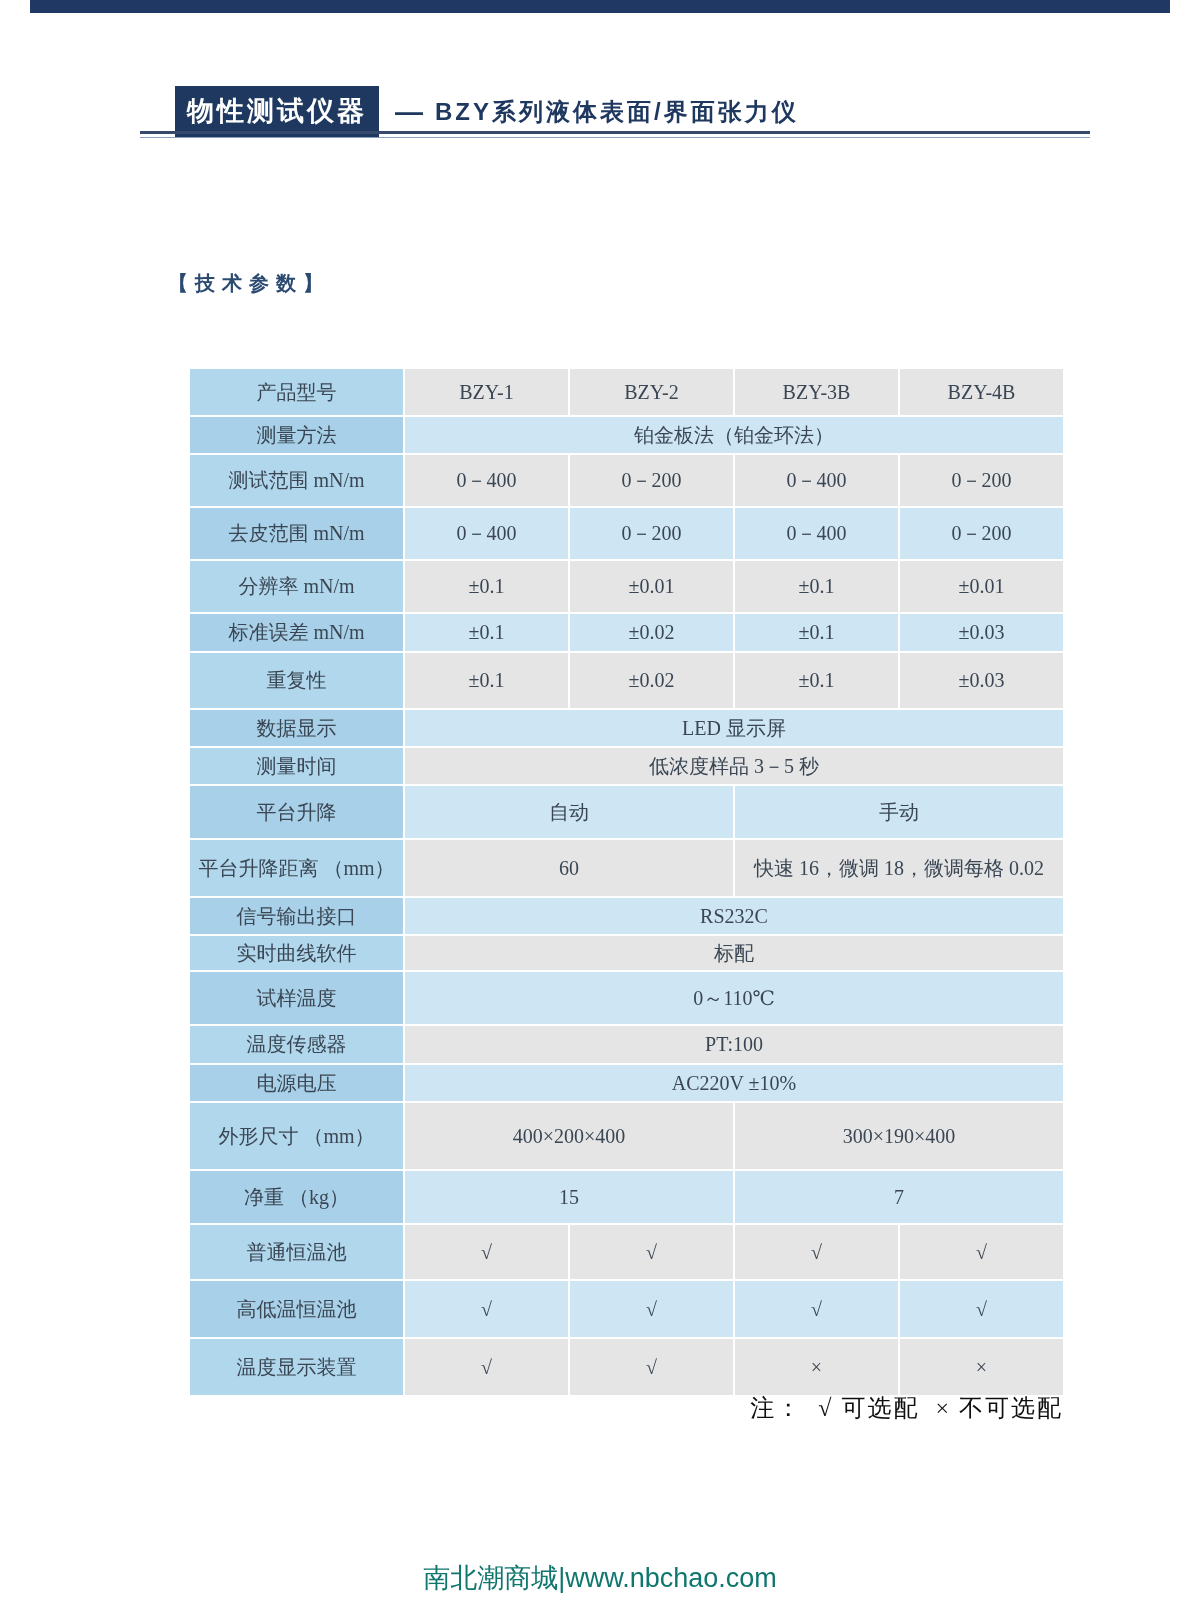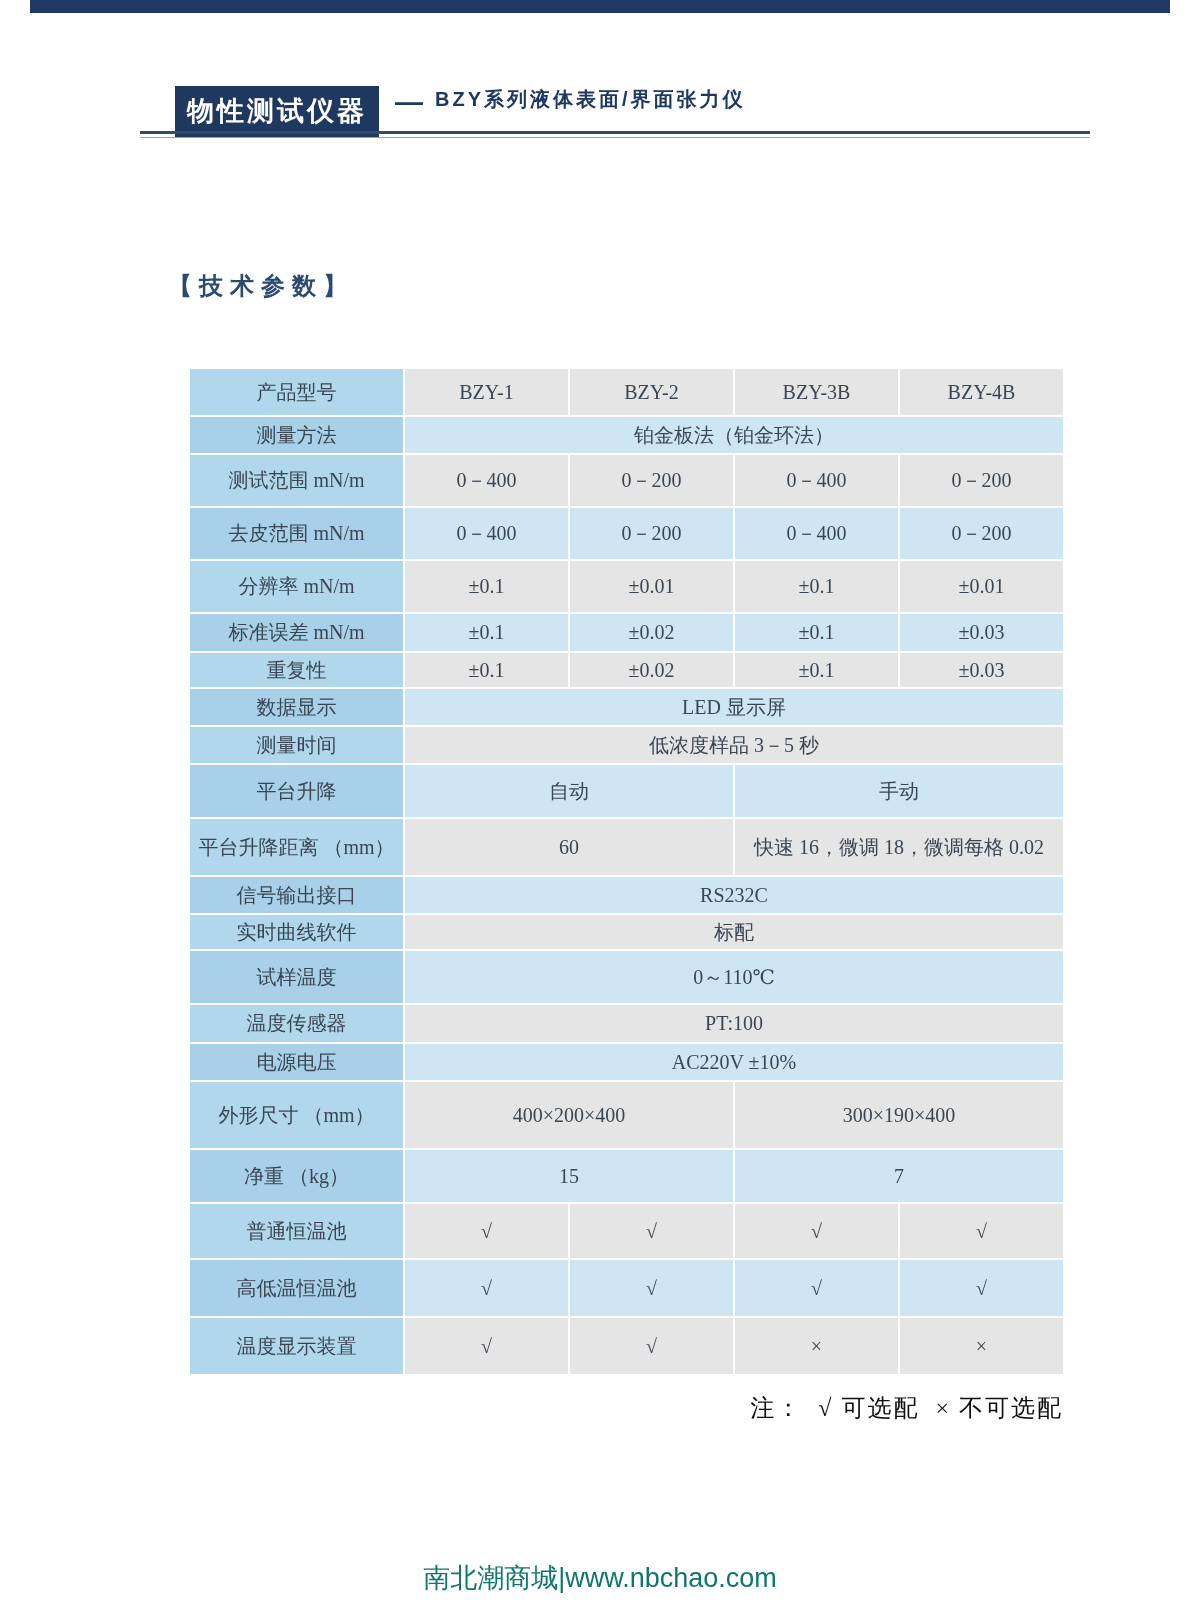--- a/index.html
+++ b/index.html
@@ -6,61 +6,61 @@
   body{
     width:1200px;height:1616px;position:relative;background:#ffffff;
     font-family:"Liberation Serif","DejaVu Serif",serif;
     -webkit-font-smoothing:antialiased;
   }
   .top-bar{
     position:absolute;left:30px;top:0;width:1140px;height:13px;
     background:#1f3864;
   }
   .header{
-    position:absolute;left:175px;top:86px;display:flex;align-items:flex-start;
+    position:absolute;left:175px;top:86px;display:flex;align-items:center;
     font-family:"Liberation Sans","DejaVu Sans",sans-serif;white-space:nowrap;
   }
   .brand{
     background:#1e3860;color:#ffffff;font-weight:bold;font-size:27px;
     letter-spacing:3px;padding:7px 12px 8px 12px;display:inline-block;
   }
   .dash{
     color:#1e3860;font-weight:bold;font-size:28px;margin:0 12px 0 16px;
   }
   .hdr-title{
-    color:#1e3860;font-weight:bold;font-size:20px;letter-spacing:3px;
+    color:#1e3860;font-weight:bold;font-size:24px;letter-spacing:3px;
   }
   .header-rule{
     position:absolute;left:140px;top:131px;width:950px;height:3px;
     border-top:3px solid #35496b;border-bottom:1px solid #8ba0bd;
   }
   .section-title{
     position:absolute;left:168px;top:270px;margin:0;
     font-family:"Liberation Sans","DejaVu Sans",sans-serif;
-    font-size:24px;font-weight:bold;color:#2b4a70;letter-spacing:7px;
+    font-size:20px;font-weight:bold;color:#2b4a70;letter-spacing:7px;
   }
   table.spec-table{
     position:absolute;left:188px;top:367px;width:875px;
     border-collapse:collapse;table-layout:fixed;
   }
   .spec-table td{
     border:2px solid #ffffff;text-align:center;vertical-align:middle;
     font-size:20px;color:#3a4653;white-space:nowrap;overflow:hidden;
   }
   .spec-table tr.odd  td.label-cell{background:#b1d7ec;}
   .spec-table tr.even td.label-cell{background:#a8d0e8;}
   .spec-table tr.odd  td.value-cell{background:#e5e5e5;}
   .spec-table tr.even td.value-cell{background:#cee6f4;}
   .spec-table tr:nth-child(1){height:48px}
   .spec-table tr:nth-child(2){height:38px}
   .spec-table tr:nth-child(3){height:53px}
   .spec-table tr:nth-child(4){height:53px}
   .spec-table tr:nth-child(5){height:53px}
   .spec-table tr:nth-child(6){height:39px}
-  .spec-table tr:nth-child(7){height:36px}
+  .spec-table tr:nth-child(7){height:57px}
   .spec-table tr:nth-child(8){height:38px}
   .spec-table tr:nth-child(9){height:38px}
   .spec-table tr:nth-child(10){height:54px}
   .spec-table tr:nth-child(11){height:58px}
   .spec-table tr:nth-child(12){height:38px}
   .spec-table tr:nth-child(13){height:36px}
   .spec-table tr:nth-child(14){height:54px}
   .spec-table tr:nth-child(15){height:39px}
   .spec-table tr:nth-child(16){height:38px}
   .spec-table tr:nth-child(17){height:68px}

